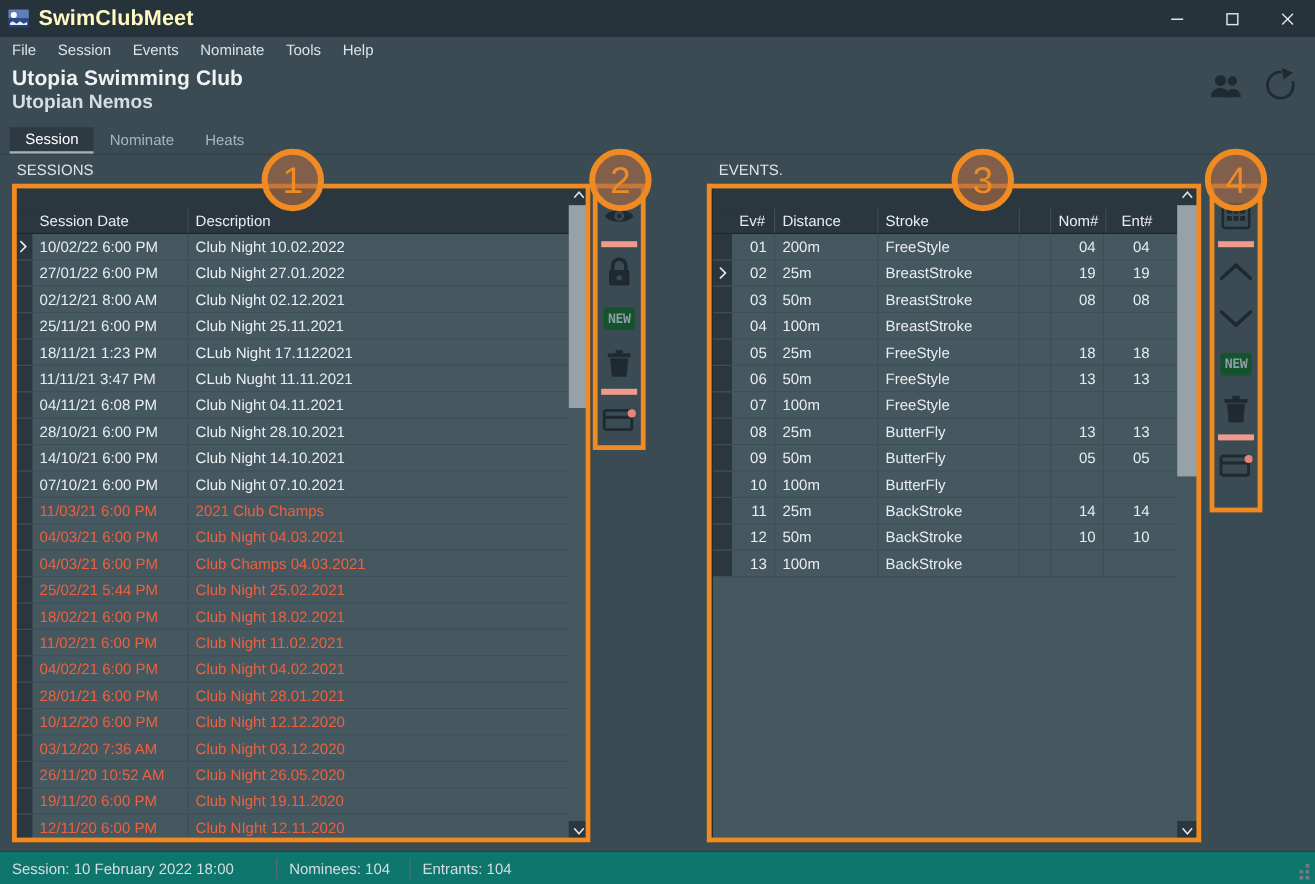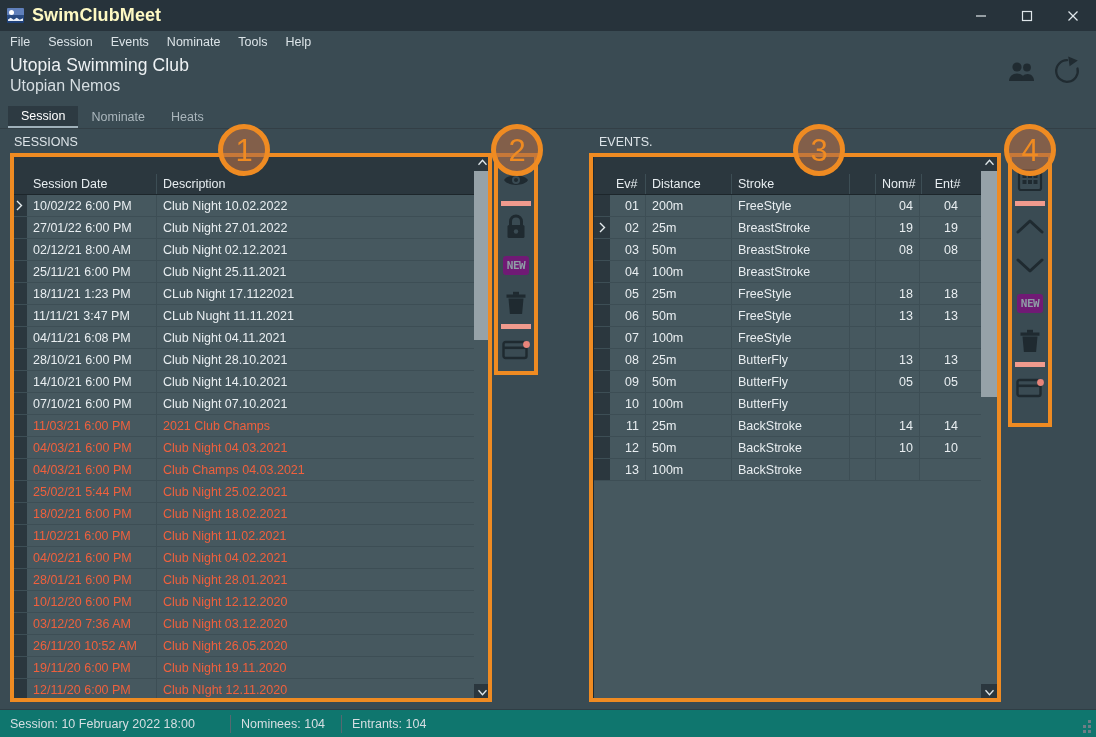--- a/index.html
+++ b/index.html
@@ -50,21 +50,21 @@
   
   .menubar {
     flex: 0 0 22px; height: 22px; background: #3a4b53;
     display: flex; align-items: center; padding-left: 10px; gap: 18px;
   }
   .menu-item { color: #dbe3e7; font-size: 12.5px; }
 
   
   .header {
     flex: 0 0 53px; background: #3a4b53;
-    position: relative; padding-left: 10px;
+    position: relative; padding-left: 10px; font-weight: bold;
   }
   .club-name {
     color: #eef2f4; font-size: 17.5px; line-height: 22px; padding-top: 1px;
     letter-spacing: .1px;
   }
   .club-sub {
     color: #d6dee2; font-size: 16px; line-height: 19px;
   }
   .header-actions {
     position: absolute; right: 14px; top: 3px; display: flex; gap: 16px; align-items: center;
@@ -153,21 +153,21 @@
     display: flex; flex-direction: column; align-items: center;
   }
   .tb-btn {
     width: 36px; height: 38px; display: flex; align-items: center; justify-content: center;
     color: #1f2a30;
   }
   .tb-sep {
     width: 30px; height: 5px; background: #f09a8d; margin: 2px 0;
   }
   .tb-new {
-    width: 26px; height: 19px; border-radius: 3px; background: #701a75;
+    width: 26px; height: 19px; border-radius: 3px; background: #14532d;
     color: #8f9ea6; font-size: 11px; font-weight: bold; letter-spacing: -.4px;
     display: flex; align-items: center; justify-content: center;
     font-family: "DejaVu Sans Mono", monospace;
   }
 
   
   .anno-box {
     position: absolute; border: 4px solid #ef8b22; pointer-events: none;
     background: transparent;
   }

